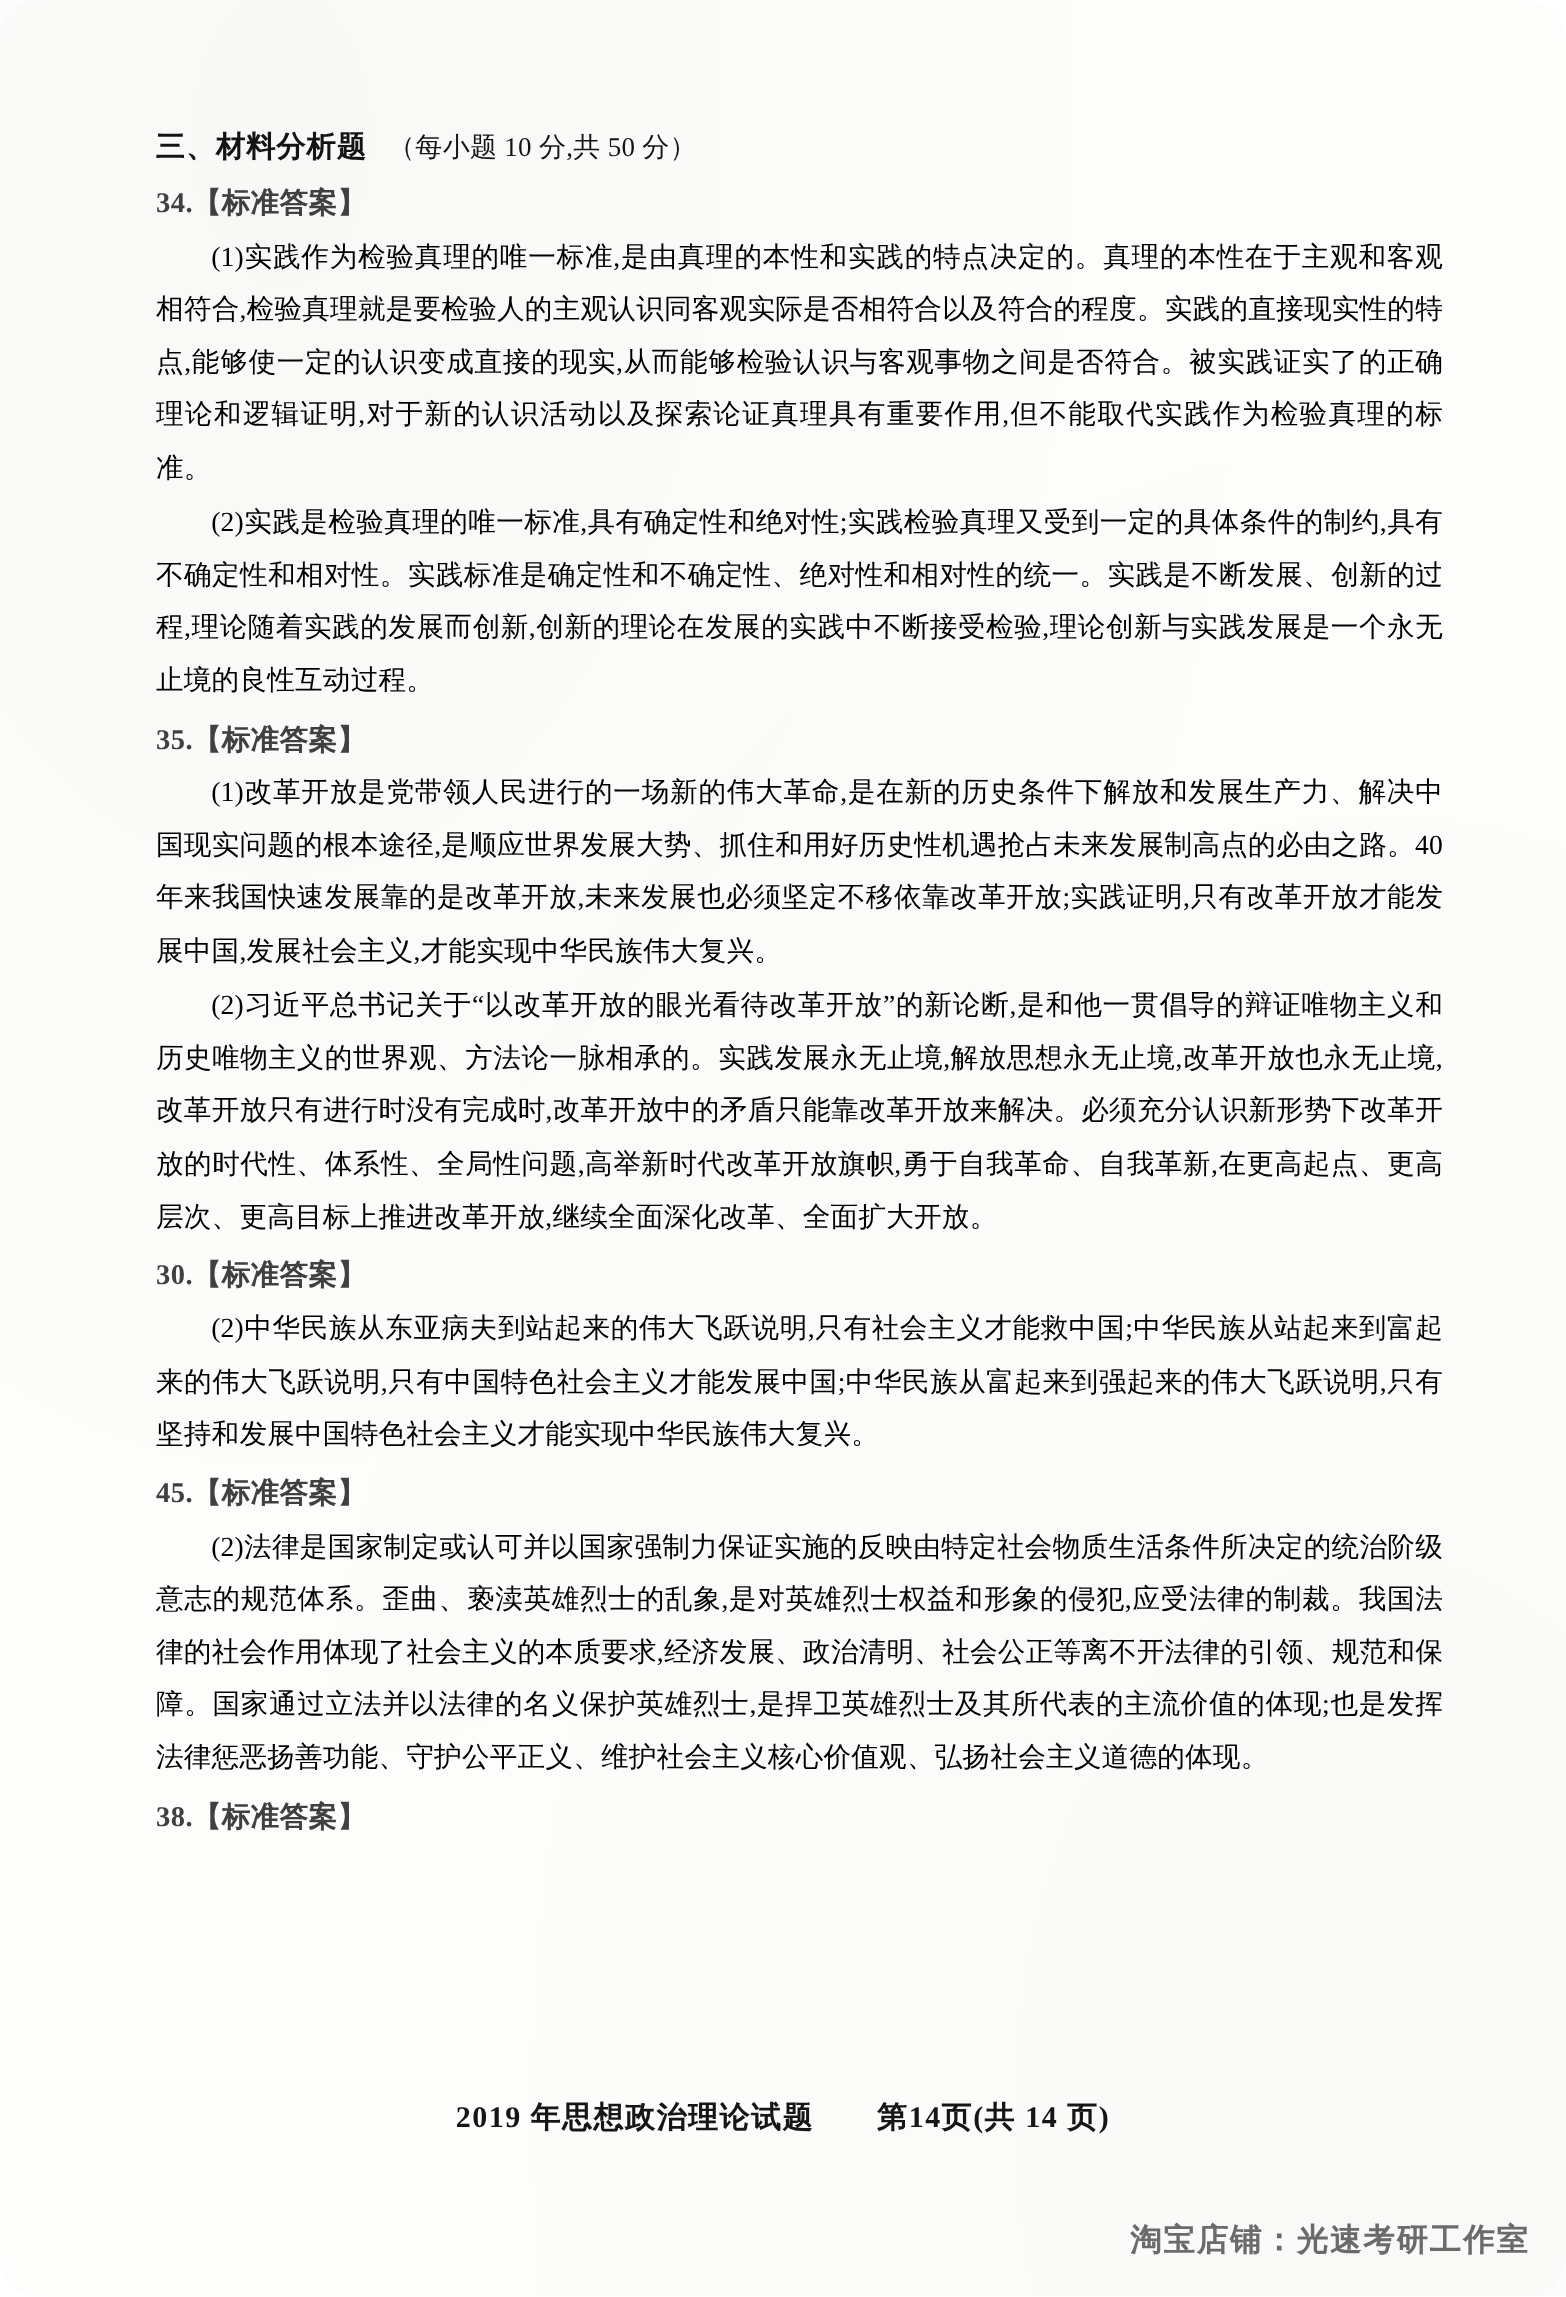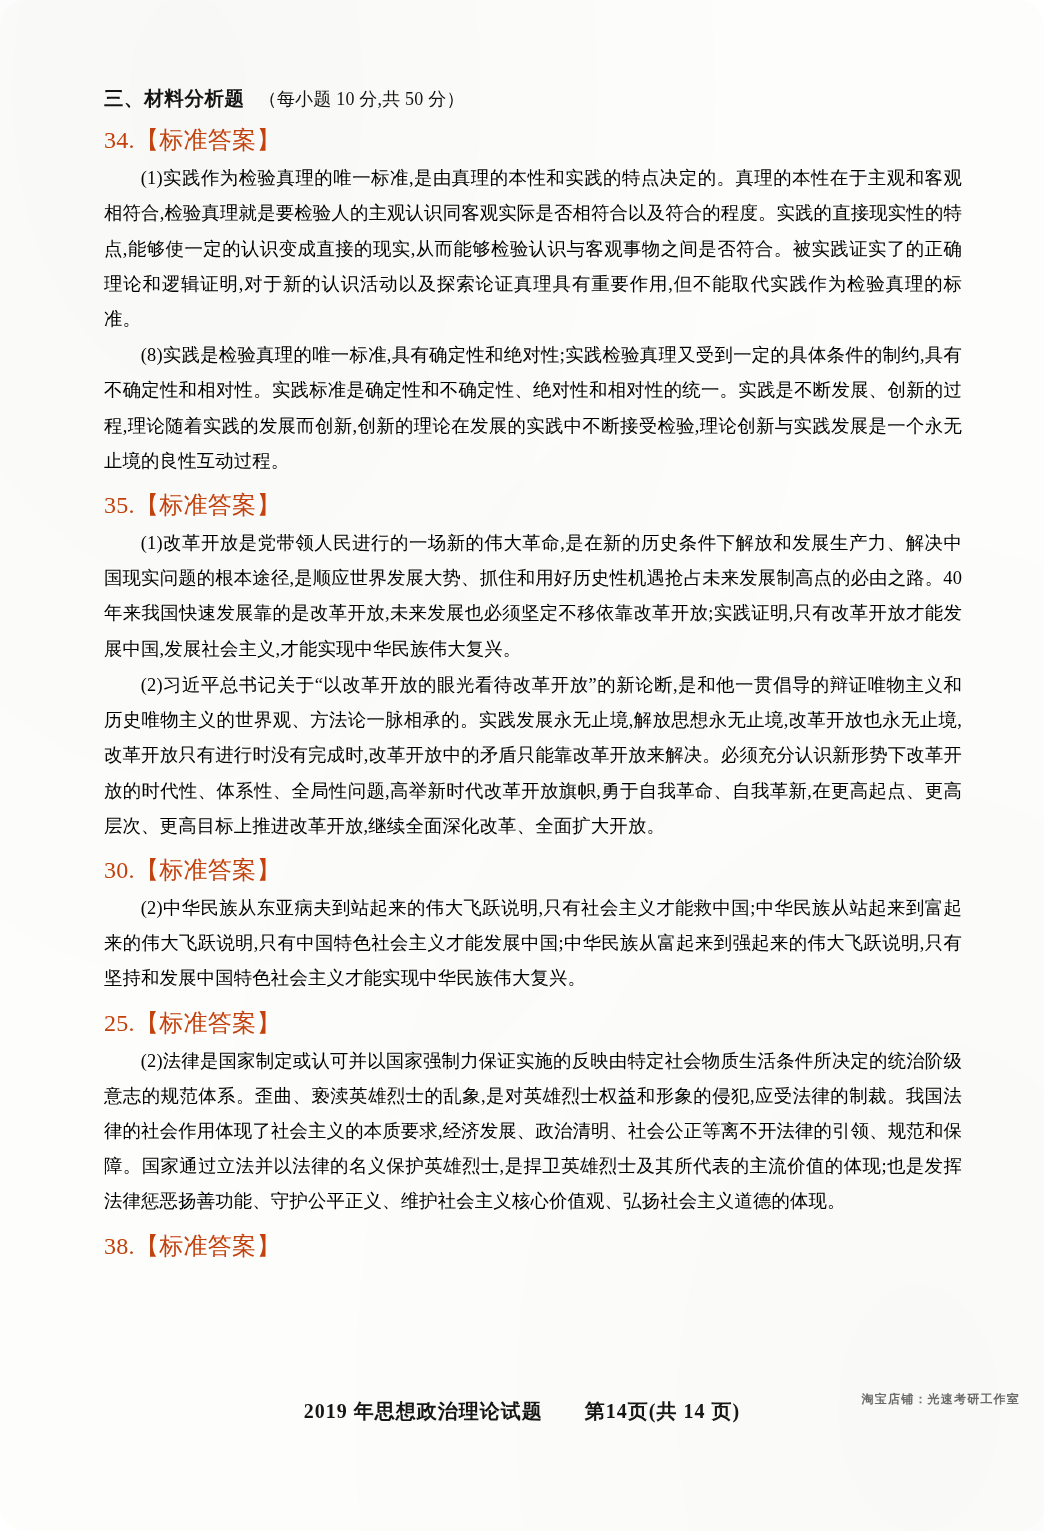--- a/index.html
+++ b/index.html
@@ -48,26 +48,26 @@
     color: #141414;
   }
   .section-heading .score-note {
     font-weight: normal;
     font-size: 18px;
     margin-left: 14px;
     letter-spacing: 0.2px;
   }
 
   .answer-label {
-    font-size: 24px;
-    font-weight: normal;
+    font-size: 19px;
+    font-weight: bold;
     margin: 8px 0 3px 0;
     line-height: 1.5;
     letter-spacing: 0.3px;
-    color: #c2410c;
+    color: #404040;
   }
 
   p.para {
     margin: 0 0 1px 0;
     font-size: 18.4px;
     line-height: 35.2px;
     text-align: justify;
     text-justify: inter-ideograph;
     text-indent: 2em;
     letter-spacing: 0.15px;
@@ -84,22 +84,22 @@
     font-size: 20px;
     font-weight: bold;
     letter-spacing: 1px;
     color: #161616;
   }
   .footer .doc-title { margin-right: 42px; }
 
   .watermark {
     position: absolute;
     right: 24px;
-    top: 1391px;
-    font-size: 12px;
+    top: 1479px;
+    font-size: 21px;
     font-weight: bold;
     letter-spacing: 1.2px;
     color: #4c4c4c;
     opacity: 0.82;
     font-family: "DejaVu Serif", serif;
   }
 </style>
 </head>
 <body>
 
@@ -108,36 +108,36 @@
 
   <div class="content">
 
     <h1 class="section-heading">
       <span>三、材料分析题</span><span class="score-note">（每小题 10 分,共 50 分）</span>
     </h1>
 
     <div class="answer-block">
       <div class="answer-label">34.【标准答案】</div>
       <p class="para">(1)实践作为检验真理的唯一标准,是由真理的本性和实践的特点决定的。真理的本性在于主观和客观相符合,检验真理就是要检验人的主观认识同客观实际是否相符合以及符合的程度。实践的直接现实性的特点,能够使一定的认识变成直接的现实,从而能够检验认识与客观事物之间是否符合。被实践证实了的正确理论和逻辑证明,对于新的认识活动以及探索论证真理具有重要作用,但不能取代实践作为检验真理的标准。</p>
-      <p class="para">(8)实践是检验真理的唯一标准,具有确定性和绝对性;实践检验真理又受到一定的具体条件的制约,具有不确定性和相对性。实践标准是确定性和不确定性、绝对性和相对性的统一。实践是不断发展、创新的过程,理论随着实践的发展而创新,创新的理论在发展的实践中不断接受检验,理论创新与实践发展是一个永无止境的良性互动过程。</p>
+      <p class="para">(2)实践是检验真理的唯一标准,具有确定性和绝对性;实践检验真理又受到一定的具体条件的制约,具有不确定性和相对性。实践标准是确定性和不确定性、绝对性和相对性的统一。实践是不断发展、创新的过程,理论随着实践的发展而创新,创新的理论在发展的实践中不断接受检验,理论创新与实践发展是一个永无止境的良性互动过程。</p>
     </div>
 
     <div class="answer-block">
       <div class="answer-label">35.【标准答案】</div>
       <p class="para">(1)改革开放是党带领人民进行的一场新的伟大革命,是在新的历史条件下解放和发展生产力、解决中国现实问题的根本途径,是顺应世界发展大势、抓住和用好历史性机遇抢占未来发展制高点的必由之路。40 年来我国快速发展靠的是改革开放,未来发展也必须坚定不移依靠改革开放;实践证明,只有改革开放才能发展中国,发展社会主义,才能实现中华民族伟大复兴。</p>
       <p class="para">(2)习近平总书记关于“以改革开放的眼光看待改革开放”的新论断,是和他一贯倡导的辩证唯物主义和历史唯物主义的世界观、方法论一脉相承的。实践发展永无止境,解放思想永无止境,改革开放也永无止境,改革开放只有进行时没有完成时,改革开放中的矛盾只能靠改革开放来解决。必须充分认识新形势下改革开放的时代性、体系性、全局性问题,高举新时代改革开放旗帜,勇于自我革命、自我革新,在更高起点、更高层次、更高目标上推进改革开放,继续全面深化改革、全面扩大开放。</p>
     </div>
 
     <div class="answer-block">
       <div class="answer-label">30.【标准答案】</div>
       <p class="para">(2)中华民族从东亚病夫到站起来的伟大飞跃说明,只有社会主义才能救中国;中华民族从站起来到富起来的伟大飞跃说明,只有中国特色社会主义才能发展中国;中华民族从富起来到强起来的伟大飞跃说明,只有坚持和发展中国特色社会主义才能实现中华民族伟大复兴。</p>
     </div>
 
     <div class="answer-block">
-      <div class="answer-label">25.【标准答案】</div>
+      <div class="answer-label">45.【标准答案】</div>
       <p class="para">(2)法律是国家制定或认可并以国家强制力保证实施的反映由特定社会物质生活条件所决定的统治阶级意志的规范体系。歪曲、亵渎英雄烈士的乱象,是对英雄烈士权益和形象的侵犯,应受法律的制裁。我国法律的社会作用体现了社会主义的本质要求,经济发展、政治清明、社会公正等离不开法律的引领、规范和保障。国家通过立法并以法律的名义保护英雄烈士,是捍卫英雄烈士及其所代表的主流价值的体现;也是发挥法律惩恶扬善功能、守护公平正义、维护社会主义核心价值观、弘扬社会主义道德的体现。</p>
     </div>
 
     <div class="answer-block">
       <div class="answer-label">38.【标准答案】</div>
 
     </div>
 
   </div>
 

